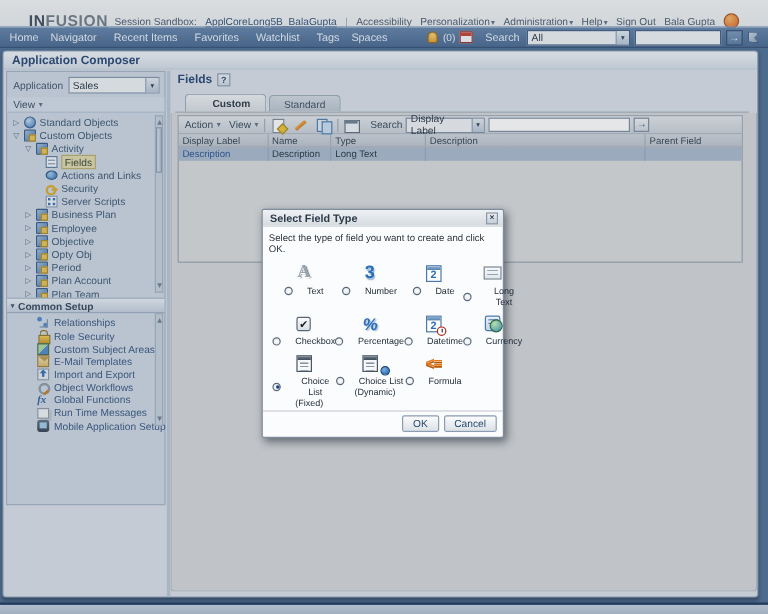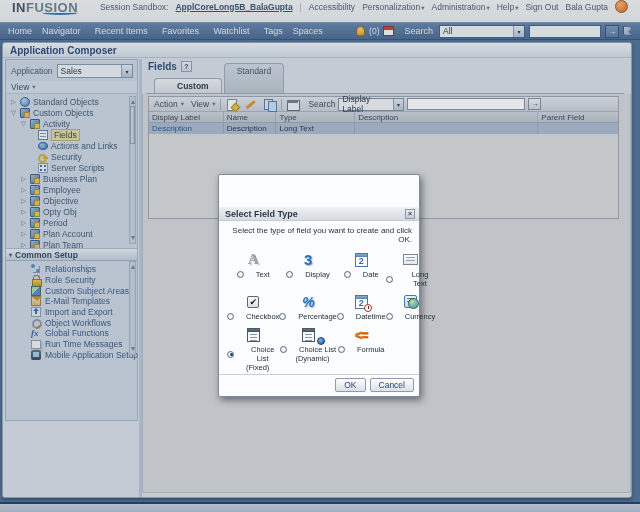--- a/index.html
+++ b/index.html
@@ -2,27 +2,27 @@
 <html><head>
 <meta charset="utf-8">
 <style>
   * { margin:0; padding:0; box-sizing:border-box; }
   html,body { width:640px; height:512px; overflow:hidden; }
   body { font-family:"Liberation Sans", sans-serif; background:#47698f; position:relative; }
 
   
   .gbar { position:absolute; left:0; top:0; width:640px; height:36px;
     background:linear-gradient(#f2f4f5,#e4e7e9); border-bottom:1px solid #c0c7cd;
-    display:flex; align-items:flex-start; padding:0 12px; }
+    display:flex; align-items:center; padding:0 24px; }
   .logo { position:relative; font-weight:bold; font-size:13px; letter-spacing:0.5px; }
   .logo .l1 { color:#39465a; } .logo .l2 { color:#6b7785; }
   .logo::after { content:""; position:absolute; left:30px; bottom:0px; width:36px; height:3px;
     border-bottom:2px solid #2e6fb0; border-radius:60%; }
   .gright { margin-left:auto; display:flex; align-items:center; gap:7px; font-size:8.5px; color:#44536a; }
-  .sandbox-val { color:#2c4a74; text-decoration:underline; cursor:pointer;font-weight:bold; }
+  .sandbox-val { color:#2c4a74; text-decoration:underline; cursor:pointer; }
   .gsep { color:#9aa4b0; }
   .glink { cursor:pointer; white-space:nowrap; }
   .caret { font-size:6.5px; color:#5a6a80; margin-left:1px; }
   .chat-ic { width:13px; height:13px; border-radius:50%;
     background:radial-gradient(circle at 35% 30%, #f8b060, #d8601a); border:1px solid #a84a10; }
 
   
   .nbar { position:absolute; left:0; top:22px; width:640px; height:18px;
     background:linear-gradient(#5c7ea6,#41628c); border-top:1px solid #7590b4; border-bottom:1px solid #2b4a72;
     display:flex; align-items:center; padding:0 8px; gap:10px; font-size:9px; color:#e6edf5; }
@@ -132,21 +132,21 @@
   .splitter { position:absolute; left:136px; top:16px; width:3px; height:438px; background:#b6c4d4; cursor:col-resize; }
 
   
   .content { position:absolute; left:139px; top:16px; width:489px; height:436px; }
   .ctitle { position:absolute; left:6px; top:2px; display:flex; align-items:center; gap:4px;
     font-size:10px; font-weight:bold; color:#1f3f6e; }
   .helpbtn { width:11px; height:11px; background:linear-gradient(#eaeff4,#ccd6e0); border:1px solid #8a9ab0;
     font-size:7.5px; font-weight:bold; color:#2e4a6a; text-align:center; line-height:10px; cursor:pointer; }
   .tabs { position:absolute; left:4px; top:20px; width:478px; height:15px; border-bottom:1px solid #98a5b3;
     display:flex; align-items:flex-end; padding-left:8px; gap:2px; }
-  .tab { font-size:8.5px; padding:0 12px; height:30px; line-height:14px; cursor:pointer;
+  .tab { font-size:8.5px; padding:0 12px; height:14px; line-height:14px; cursor:pointer;
     border:1px solid #98a5b3; border-bottom:none; border-radius:4px 4px 0 0; }
   .tab.on { background:linear-gradient(#eef1f4,#d5dade); color:#22303e; font-weight:bold; height:15px;padding-left:22px; }
   .tab.off { background:linear-gradient(#cfd7df,#b7c2cd); color:#37485c; }
   .tabbg { position:absolute; left:0px; top:35px; width:489px; height:399px;
     background:#d3d5d7; border:1px solid #b2bac2; border-top:none; border-radius:0 0 3px 3px; }
   .tpanel { position:absolute; left:6px; top:37px; width:471px; height:123px;
     border:1px solid #97a2ae; background:#d7d9db; }
   .tbar { height:15px; background:linear-gradient(#e0e4e9,#c8ced6); border-bottom:1px solid #a6aeb8;
     display:flex; align-items:center; padding:0 3px; gap:3px; font-size:8.5px; color:#2f4154; }
   .mbtn { display:flex; align-items:center; gap:2px; cursor:pointer; padding:0 2px; }
@@ -183,24 +183,24 @@
     background:linear-gradient(#c3cedd,#aebcce); border-top:2px solid #17335a; }
 
   
   .overlay { position:absolute; left:0; top:0; width:640px; height:512px;
     background:rgba(108,118,130,0.18); z-index:40; }
   .dlg { position:absolute; left:218px; top:174px; width:202px; z-index:50;
     background:#fbfcfd; border:1px solid #7f8c9c; border-radius:2px;
     box-shadow:2px 3px 7px rgba(10,20,35,0.5); }
   .dlg-t { height:14px; background:linear-gradient(#eef1f4,#d6dbe0); border-bottom:1px solid #c2cad2;
     display:flex; align-items:center; padding:0 4px 0 6px;
-    font-size:9px; font-weight:bold; color:#2b3a49; border-radius:2px 2px 0 0;margin-top:32px; }
+    font-size:9px; font-weight:bold; color:#2b3a49; border-radius:2px 2px 0 0; }
   .dlg-x { margin-left:auto; width:10px; height:10px; background:linear-gradient(#e8ecf0,#c6ced6);
     border:1px solid #8a97a6; font-size:7px; line-height:8px; text-align:center; color:#31404e; cursor:pointer; }
-  .dlg-sub { font-size:8px; color:#2c333b; padding:5px 7px 2px 5px;text-align:right; }
+  .dlg-sub { font-size:8px; color:#2c333b; padding:5px 7px 2px 5px; }
   .dlg-grid { display:grid; grid-template-columns:repeat(4,1fr); padding:0 8px 2px 8px; }
   .opt { padding-top:4px; text-align:center; cursor:pointer; }
   .oic { height:19px; display:flex; align-items:center; justify-content:center; position:relative; }
   .olab { display:flex; align-items:center; justify-content:center; gap:12px; font-size:7.5px; color:#1f2a36; margin-top:1px; }
   .olab2 { font-size:7.5px; color:#1f2a36; padding-left:9px; }
   .rad { width:7px; height:7px; border:1px solid #5a6a7c; border-radius:50%;
     background:radial-gradient(#ffffff,#dde3e9); flex:0 0 7px; position:relative; }
   .rad.on::after { content:""; position:absolute; left:1.5px; top:1.5px; width:3px; height:3px;
     border-radius:50%; background:#173f7c; }
   .oic-text .g { font-family:"Liberation Serif", serif; font-weight:bold; font-size:15px; color:#9aa4ae;
@@ -490,21 +490,21 @@
           <span class="rad"></span>
           <span>Text</span>
         </div>
     </div>
     <div class="opt">
       <div class="oic oic-number">
           <span class="g">3</span>
         </div>
       <div class="olab">
           <span class="rad"></span>
-          <span>Display</span>
+          <span>Number</span>
         </div>
     </div>
     <div class="opt">
       <div class="oic">
           <span class="boxcal">
             <span class="g">2</span>
           </span>
         </div>
       <div class="olab">
           <span class="rad"></span>

